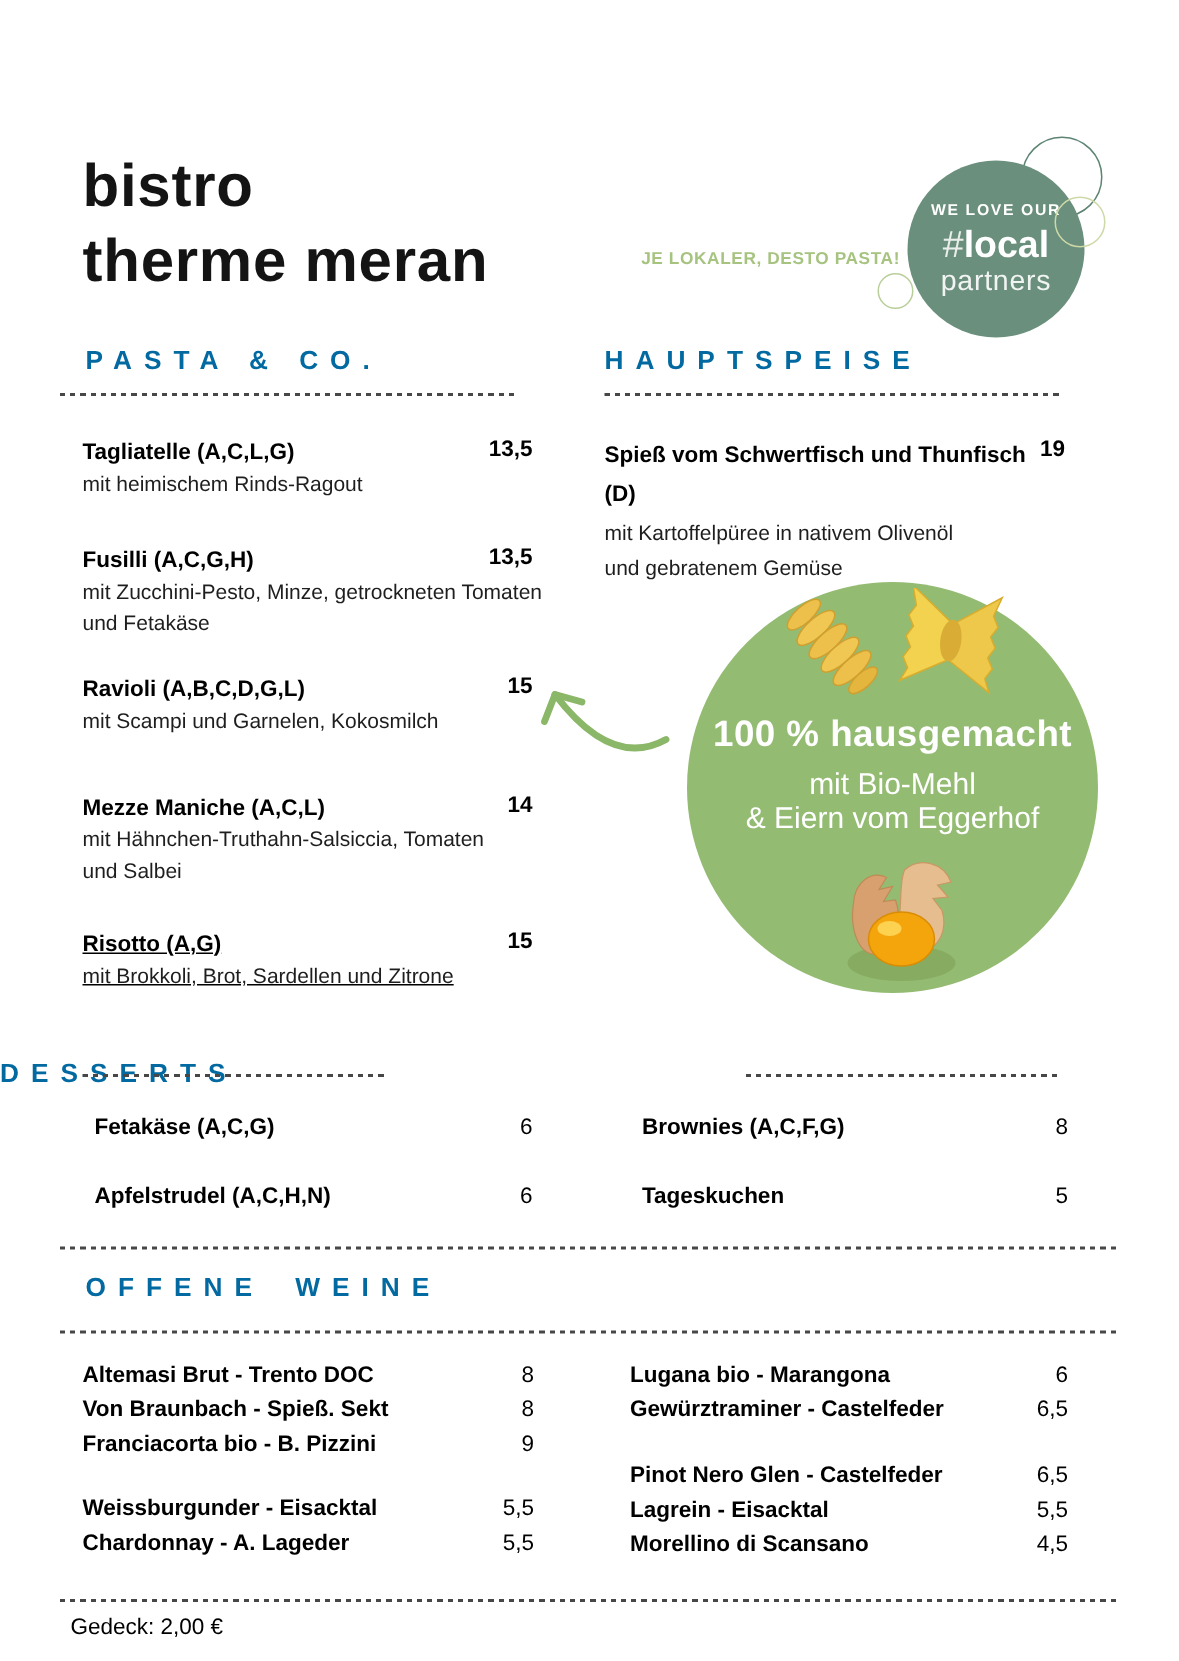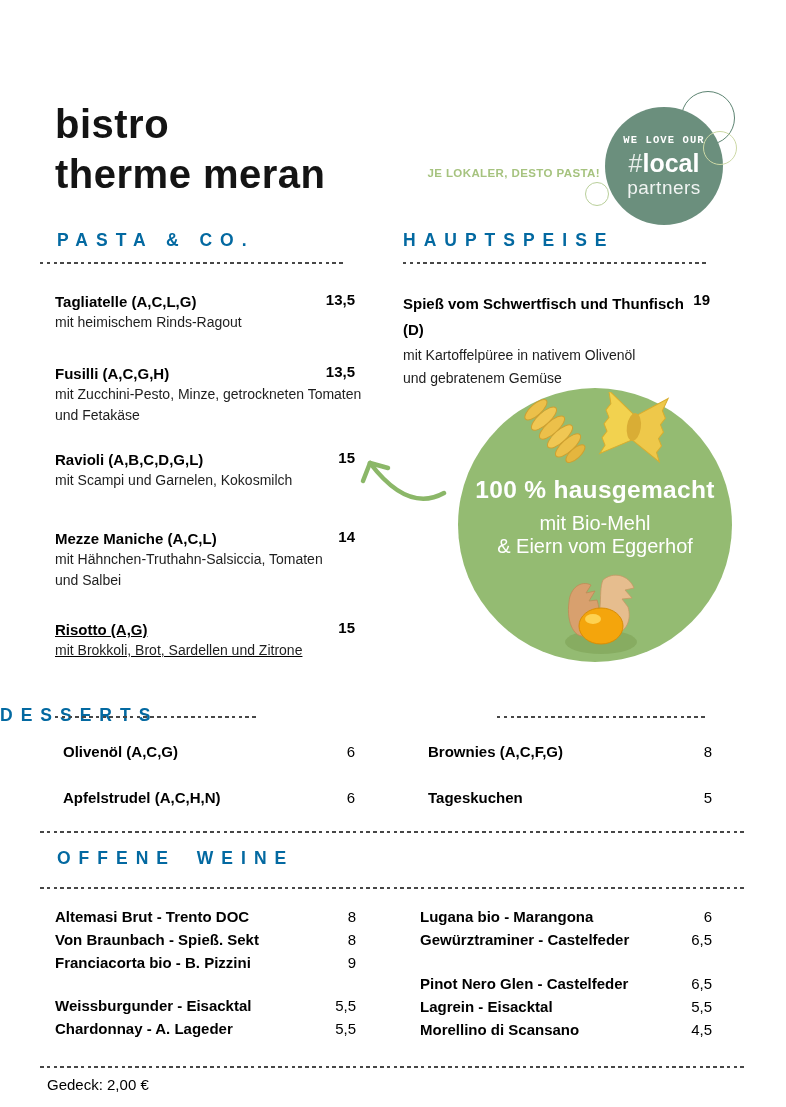--- a/index.html
+++ b/index.html
@@ -14,21 +14,21 @@
   .tagline { left:420px; top:167px; width:180px; text-align:right; font-size:11.5px; font-weight:bold;
              color:#a6c37f; letter-spacing:0.4px; white-space:nowrap; }
 
   
   .ring { border-radius:50%; }
   .ring1 { left:681px; top:91px;  width:54px; height:54px; border:1.2px solid #5d8472; }
   .ring2 { left:703px; top:131px; width:34px; height:34px; border:1.2px solid #cdd9a6; }
   .ring3 { left:585px; top:182px; width:24px; height:24px; border:1.2px solid #b9cf9a; }
   .badge { left:605px; top:107px; width:118px; height:118px; border-radius:50%; background:#6b8f7d; color:#fff;
            display:flex; flex-direction:column; align-items:center; justify-content:center; text-align:center; }
-  .badge-top { font-size:10.5px; font-weight:bold; letter-spacing:1.1px; margin-bottom:3px;font-family:Liberation Mono, monospace; }
+  .badge-top { font-size:10.5px; font-weight:bold; letter-spacing:1.1px; margin-bottom:3px; }
   .badge-mid { font-size:25px; line-height:28px; }
   .badge-mid .hash { font-weight:normal; opacity:.85; }
   .badge-mid .loc  { font-weight:bold; }
   .badge-bot { font-size:19px; opacity:.9; letter-spacing:.5px; }
 
   
   .sec-title { font-size:17.5px; font-weight:bold; letter-spacing:8px; color:#0369a1; white-space:nowrap; }
   #pasta-title    { left:57px;  top:230px; }
   #haupt-title    { left:403px; top:230px; }
   #desserts-title { left:0;     top:705px; width:786px; text-align:left; }
@@ -179,21 +179,21 @@
       <ellipse cx="58" cy="64" rx="22" ry="18" fill="#f4a50c" stroke="#d88d05" stroke-width="1"></ellipse>
       <ellipse cx="50" cy="57" rx="8" ry="5" fill="#ffd95e" opacity="0.85"></ellipse>
     </svg>
   </div>
 
   <div class="abs sec-title" id="desserts-title">DESSERTS</div>
   <div class="abs dash" id="dash-des-l"></div>
   <div class="abs dash" id="dash-des-r"></div>
 
   <div class="d-row" id="d0">
-    <span class="d-name">Olivenöl  (A,C,G)</span>
+    <span class="d-name">Fetakäse  (A,C,G)</span>
     <span class="d-price">6</span>
   </div>
   <div class="d-row" id="d1">
     <span class="d-name">Apfelstrudel (A,C,H,N)</span>
     <span class="d-price">6</span>
   </div>
   <div class="d-row" id="d2">
     <span class="d-name">Brownies  (A,C,F,G)</span>
     <span class="d-price">8</span>
   </div>

